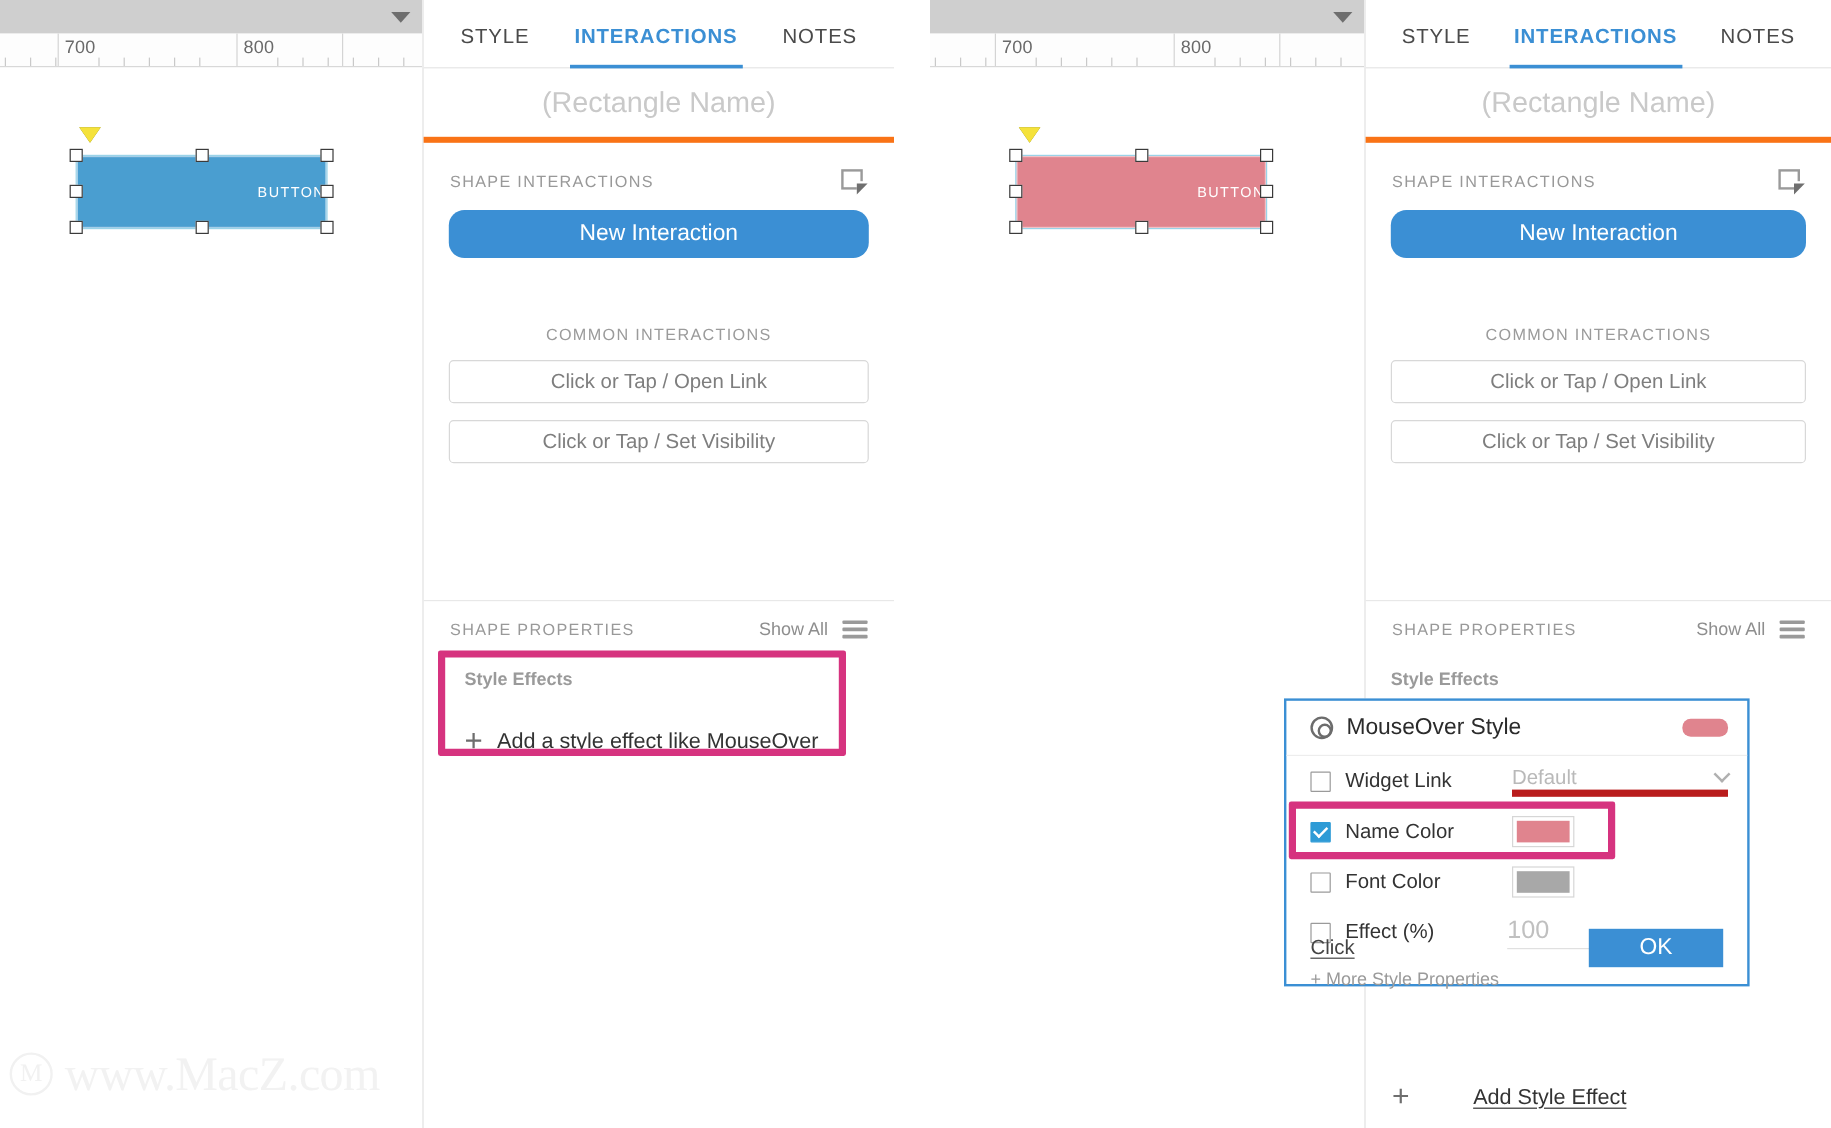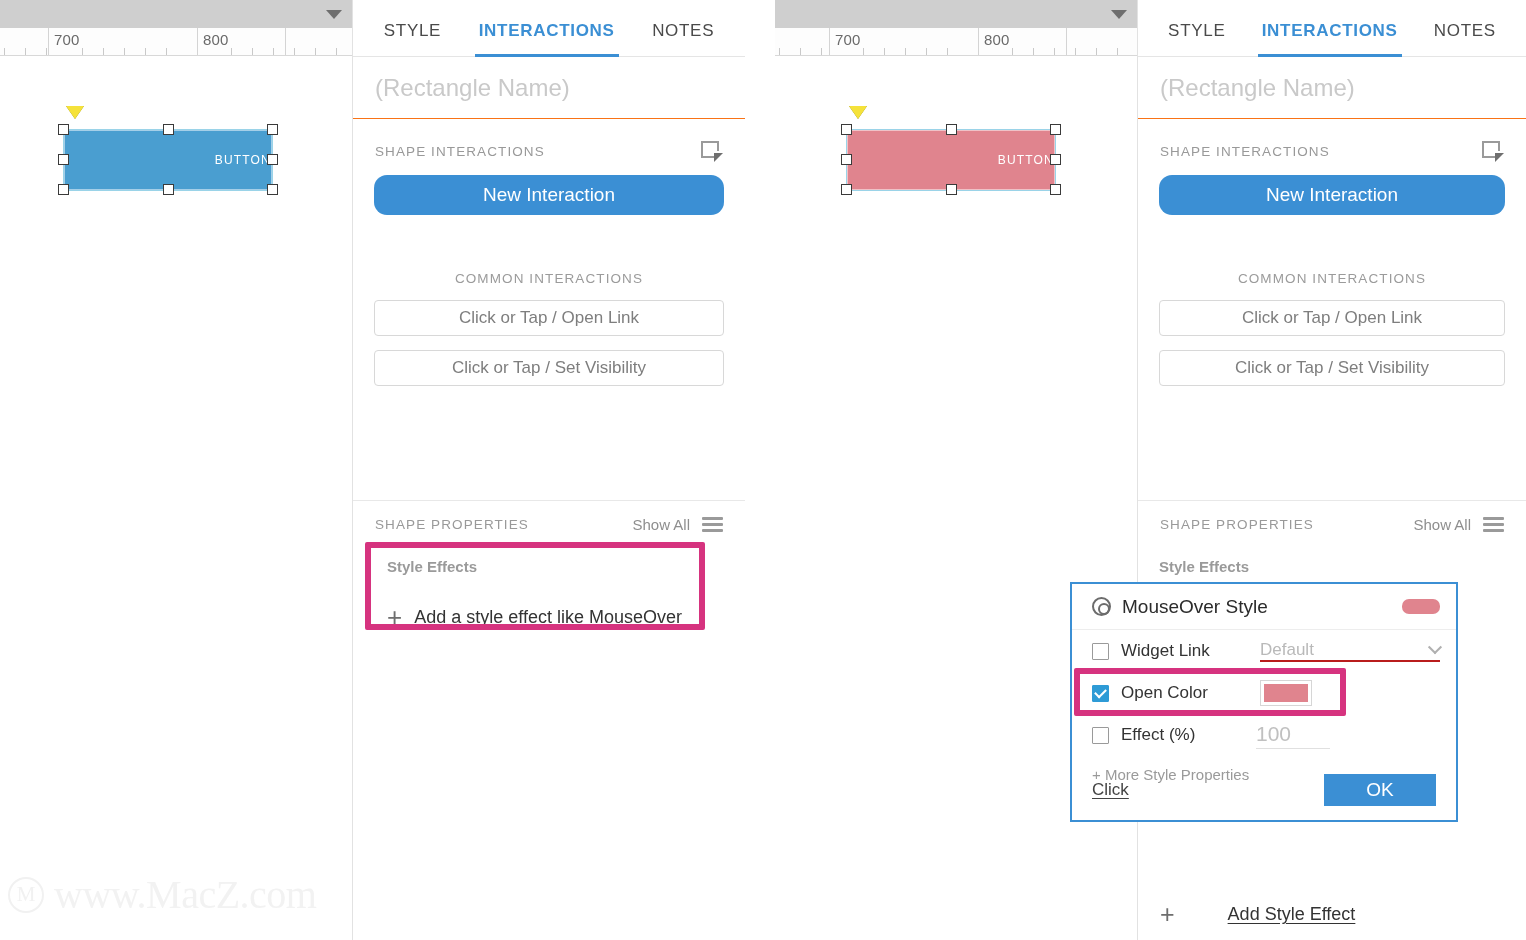--- a/index.html
+++ b/index.html
@@ -104,21 +104,21 @@
     padding: 16px 4px 15px; position: relative; cursor: pointer;
   }
   .tab.active { color: #3b8fd4; font-weight: bold; }
   .tab.active::after {
     content: ""; position: absolute; left: 0; right: 0; bottom: -1px;
     height: 3px; background: #3b8fd4;
   }
 
   .name-field {
     height: 62px; display: flex; align-items: center;
-    padding: 0 22px; border-bottom: 1px solid #f97316;
+    padding: 0 22px; border-bottom: 5px solid #f97316; justify-content: center;
   }
   .name-field span { font-size: 24px; color: #c9c9c9; }
 
   .sec-head {
     display: flex; align-items: center; justify-content: space-between;
     padding: 22px 22px 0;
   }
   .sec-title { font-size: 13.5px; color: #999999; letter-spacing: 1.1px; }
   .sec-right { display: flex; align-items: center; gap: 12px; }
   .show-all { font-size: 15px; color: #8e8e8e; cursor: pointer; }
@@ -211,21 +211,21 @@
     display: flex; align-items: center; justify-content: center;
   }
   .cb.checked::after {
     content: ""; width: 5px; height: 9px; border: solid #ffffff;
     border-width: 0 2.4px 2.4px 0; transform: rotate(45deg) translate(-1px,-1px);
   }
   .mo-row-label { font-size: 17px; color: #333333; flex: 1; }
 
   .dd {
     width: 180px; display: flex; align-items: center; justify-content: space-between;
-    border-bottom: 2px solid #b91c1c; padding-bottom: 0; cursor: pointer;
+    border-bottom: 6px solid #b91c1c; padding-bottom: 0; cursor: pointer;
   }
   .dd span { font-size: 17px; color: #b9b9b9; }
   .chev {
     width: 10px; height: 10px; border-right: 2px solid #b0b0b0;
     border-bottom: 2px solid #b0b0b0; transform: rotate(45deg) translate(-2px,-2px);
   }
 
   .color-box {
     width: 52px; height: 26px; border: 1px solid #d6d6d6; background: #fff;
     padding: 3px; margin-right: 128px; cursor: pointer;
@@ -465,27 +465,34 @@
       <div class="cb"></div>
       <div class="mo-row-label">Widget Link</div>
       <div class="dd">
         <span>Default</span>
         <i class="chev"></i>
       </div>
     </div>
 
     <div class="mo-row">
       <div class="cb checked"></div>
-      <div class="mo-row-label">Open Color</div>
+      <div class="mo-row-label">Name Color</div>
       <div class="color-box">
           <i style="background:#e0848e"></i>
         </div>
       <div class="hl-pink" style="left:2px; top:-4px; width:272px; height:48px;"></div>
     </div>
 
+    <div class="mo-row">
+      <div class="cb"></div>
+      <div class="mo-row-label">Font Color</div>
+      <div class="color-box">
+          <i style="background:#a8a8a8"></i>
+        </div>
+    </div>
 
     <div class="mo-row">
       <div class="cb"></div>
       <div class="mo-row-label">Effect (%)</div>
       <div class="num-field">100</div>
     </div>
 
     <div class="more-props">+ More Style Properties</div>
 
     <div class="mo-footer">

